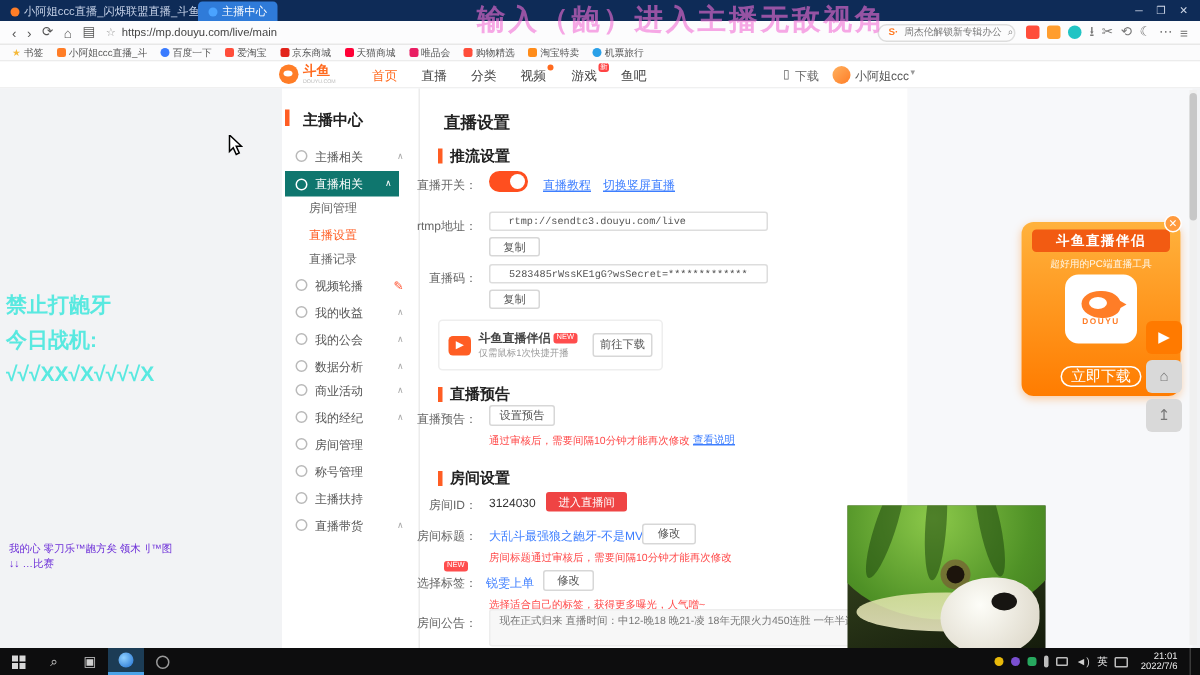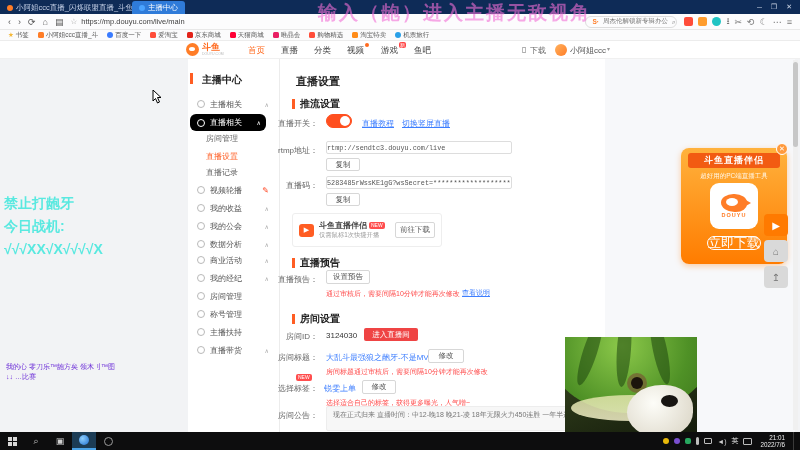--- a/index.html
+++ b/index.html
@@ -33,52 +33,52 @@
   .pagebg{left:0;top:59px;width:800px;height:373px;background:#f2f3f5}
   .sidebar{left:188px;top:59px;width:92px;height:373px;background:#fff;border-right:1px solid #ececec}
   .maincard{left:280px;top:59px;width:325px;height:373px;background:#fff}
   .rightbg{left:605px;top:59px;width:190px;height:373px;background:#f7f8fa}
 
   .sb-title{position:absolute;left:202px;top:73px;font-size:10px;font-weight:bold;color:#222}
   .sb-accent{position:absolute;left:190px;top:73px;width:3px;height:11px;background:#ff5d23}
   .sb-row{position:absolute;left:190px;width:88px;height:16px;display:flex;align-items:center;gap:5px;font-size:8px;color:#555;padding-left:7px}
   .sb-row .gicon{width:8px;height:8px;border:1px solid #b9b9b9;border-radius:50%;flex:0 0 auto}
   .sb-row .chev{margin-left:auto;margin-right:9px;font-size:6px;color:#aaa}
-  .sb-row.active{background:#000000;color:#fff;border-radius:6px;width:76px;height:17px}
+  .sb-row.active{background:#0f766e;color:#fff;border-radius:0;width:76px;height:17px}
   .sb-row.active .gicon{border-color:#fff}
   .sb-row.active .chev{color:#fff;margin-right:5px}
   .sb-sub{position:absolute;left:206px;height:14px;font-size:8px;color:#666;display:flex;align-items:center}
   .sb-sub.current{color:#ff5d23}
 
   
   .pgtitle{position:absolute;left:296px;top:74px;font-size:11px;font-weight:bold;color:#222}
   .sechead{position:absolute;font-size:10px;font-weight:bold;color:#222}
   .secbar{position:absolute;width:3px;height:10px;background:#ff5d23}
   .flabel{position:absolute;left:240px;width:78px;text-align:right;font-size:8px;color:#666}
-  .finput{position:absolute;left:326px;width:186px;height:13px;border:1px solid #ddd;border-radius:2px;font-size:6.8px;color:#555;padding:0 0;background:#fff;font-family:"Liberation Mono","DejaVu Sans Mono",monospace}
+  .finput{position:absolute;left:326px;width:186px;height:13px;border:1px solid #ddd;border-radius:2px;font-size:6.8px;color:#555;padding:0 12px;background:#fff;font-family:"Liberation Mono","DejaVu Sans Mono",monospace}
   .btn{position:absolute;border:1px solid #d7d7d7;border-radius:2px;background:#fff;font-size:7.5px;color:#555;display:flex;align-items:center;justify-content:center}
   .btn-orange{position:absolute;background:#ef4444;border-radius:2px;color:#fff;font-size:7.5px;display:flex;align-items:center;justify-content:center;border:none}
   .bluelink{position:absolute;font-size:8px;color:#3d7eff;text-decoration:underline}
   .rednote{position:absolute;font-size:7px;color:#ff4a4a}
   .toggle{position:absolute;left:326px;width:26px;height:14px;border-radius:7px;background:#ff4f1f;border:1px solid #ff4f1f}
   .toggle .knob{position:absolute;right:1px;top:1px;width:10px;height:10px;border-radius:50%;background:#fff}
   .newbadge{background:#ff4d4d;color:#fff;font-size:5px;border-radius:2px;padding:0 2px;line-height:7px;display:inline-block}
   .compcard{position:absolute;left:292px;top:213px;width:150px;height:34px;border:1px solid #eee;border-radius:3px;background:#fff;display:flex;align-items:center;padding:0 6px;gap:5px}
   .compicon{width:15px;height:13px;background:#ff5d23;border-radius:3px;color:#fff;font-size:7px;display:flex;align-items:center;justify-content:center}
   .textareabox{position:absolute;left:326px;top:406px;width:272px;height:25px;background:#f7f7f7;border:1px solid #ededed;border-radius:2px;font-size:7px;color:#777;padding:3px 6px;line-height:9px}
 
   
   .promo{left:681px;top:148px;width:106px;height:116px;border-radius:8px;background:linear-gradient(180deg,#ffb23d,#ff7c00);box-shadow:0 2px 6px rgba(255,124,0,.35)}
   .promo-ribbon{position:absolute;left:7px;top:5px;width:92px;height:15px;background:#f25b12;border-radius:3px;color:#fff;font-weight:bold;font-size:9px;display:flex;align-items:center;justify-content:center;letter-spacing:1px}
   .promo-sub{position:absolute;left:0;top:24px;width:106px;text-align:center;font-size:6.5px;color:#fff7e8}
   .promo-logo{position:absolute;left:29px;top:35px;width:48px;height:46px;background:#fff;border-radius:9px;display:flex;flex-direction:column;align-items:center;justify-content:center}
   .fishbody{width:26px;height:18px;background:#ff7d27;border-radius:50% 50% 45% 55%;position:relative}
   .fishbody:before{content:"";position:absolute;left:5px;top:4px;width:12px;height:8px;background:#fff;border-radius:50%}
   .fishbody:after{content:"";position:absolute;right:-4px;top:5px;border-left:7px solid #ff7d27;border-top:4px solid transparent;border-bottom:4px solid transparent}
-  .promo-btn{position:absolute;left:26px;top:88px;width:54px;height:14px;border:1px solid #fff;border-radius:8px;color:#fff;font-size:13px;display:flex;align-items:center;justify-content:center}
+  .promo-btn{position:absolute;left:26px;top:96px;width:54px;height:14px;border:1px solid #fff;border-radius:8px;color:#fff;font-size:10px;display:flex;align-items:center;justify-content:center}
   .promo-close{position:absolute;left:95px;top:-5px;width:12px;height:12px;border-radius:50%;background:#ff9a3d;color:#fff;font-size:7px;display:flex;align-items:center;justify-content:center;border:1px solid #fff}
   .fab{position:absolute;left:764px;width:24px;height:22px;border-radius:4px;display:flex;align-items:center;justify-content:center;font-size:10px}
 
   
   .webcam{left:565px;top:337px;width:132px;height:95px;overflow:hidden;background:linear-gradient(160deg,#3c4d22,#151c0c);z-index:50}
   .melon{position:absolute;left:-14px;top:-36px;width:158px;height:112px;border-radius:50%;background:radial-gradient(circle at 45% 40%,#8cc94a,#4f9126 60%,#3c731c)}
   .melon-stripe{position:absolute;background:rgba(30,70,15,.55);border-radius:50%}
   .rind{position:absolute;left:6px;top:58px;width:120px;height:26px;border-radius:50%;background:linear-gradient(180deg,#dfe3a8,#f3f0c9);opacity:.85}
   .muzzle{position:absolute;left:62px;top:48px;width:66px;height:52px;border-radius:55% 45% 50% 50%;background:radial-gradient(circle at 40% 35%,#fdfdf8,#d8d2c2)}
   .dognose{position:absolute;left:96px;top:58px;width:17px;height:12px;border-radius:50%;background:#171512}

